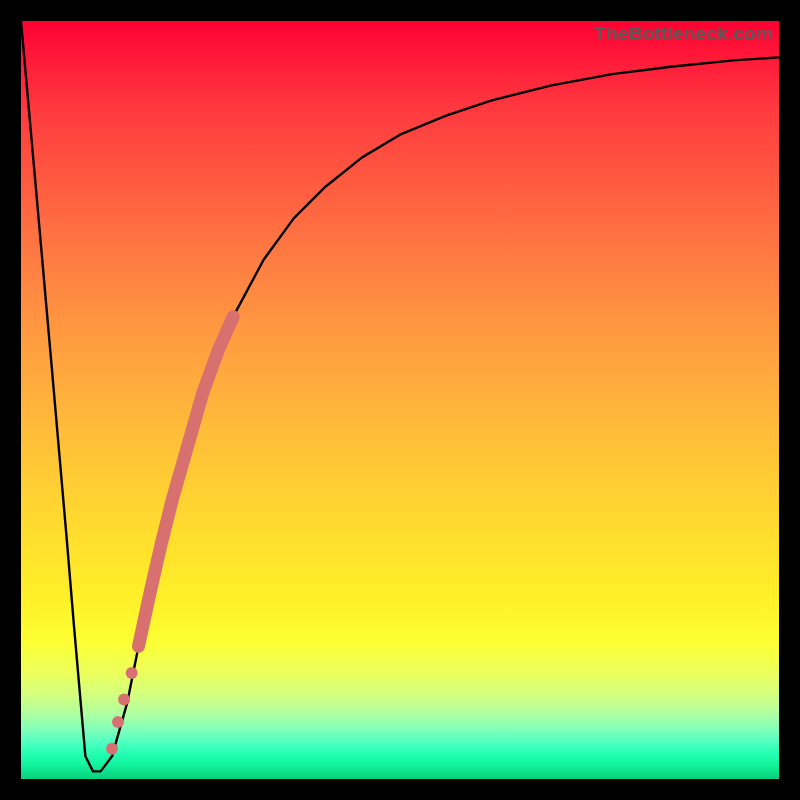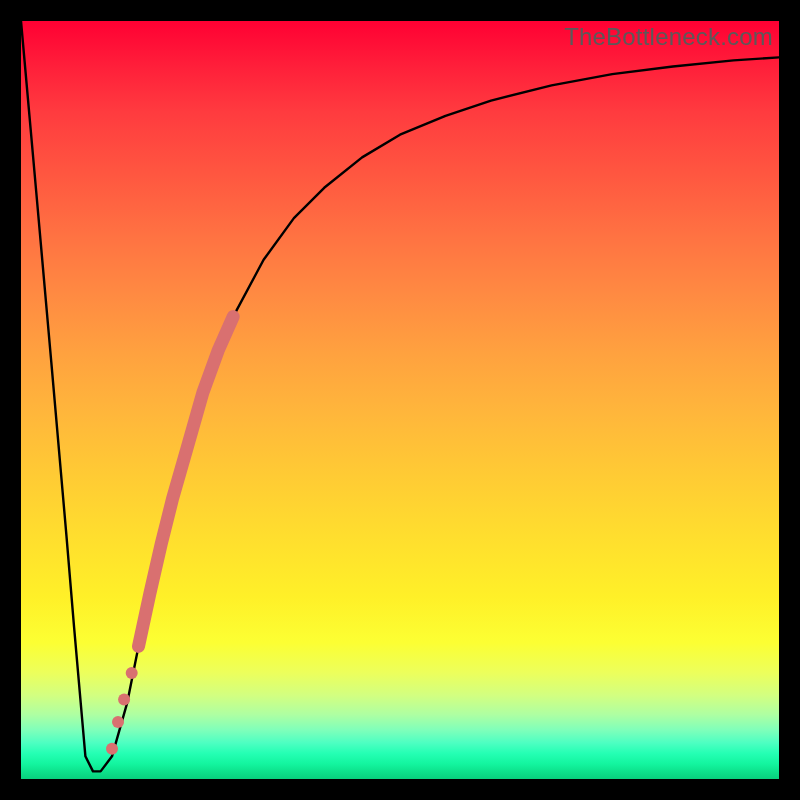--- a/index.html
+++ b/index.html
@@ -47,22 +47,22 @@
       #13f59f 98%,
       #0de28c 99%,
       #08d07d 100%
     );
   }
   .watermark {
     position: absolute;
     top: 2px;
     right: 6px;
     color: #5a5a5a;
-    font-size: 24px;
-    font-weight: 400;
+    font-size: 19px;
+    font-weight: 700;
     letter-spacing: 0.2px;
     user-select: none;
     margin-left: 36px;
   }
   svg {
     position: absolute;
     left: 0;
     top: 0;
   }
 </style>

